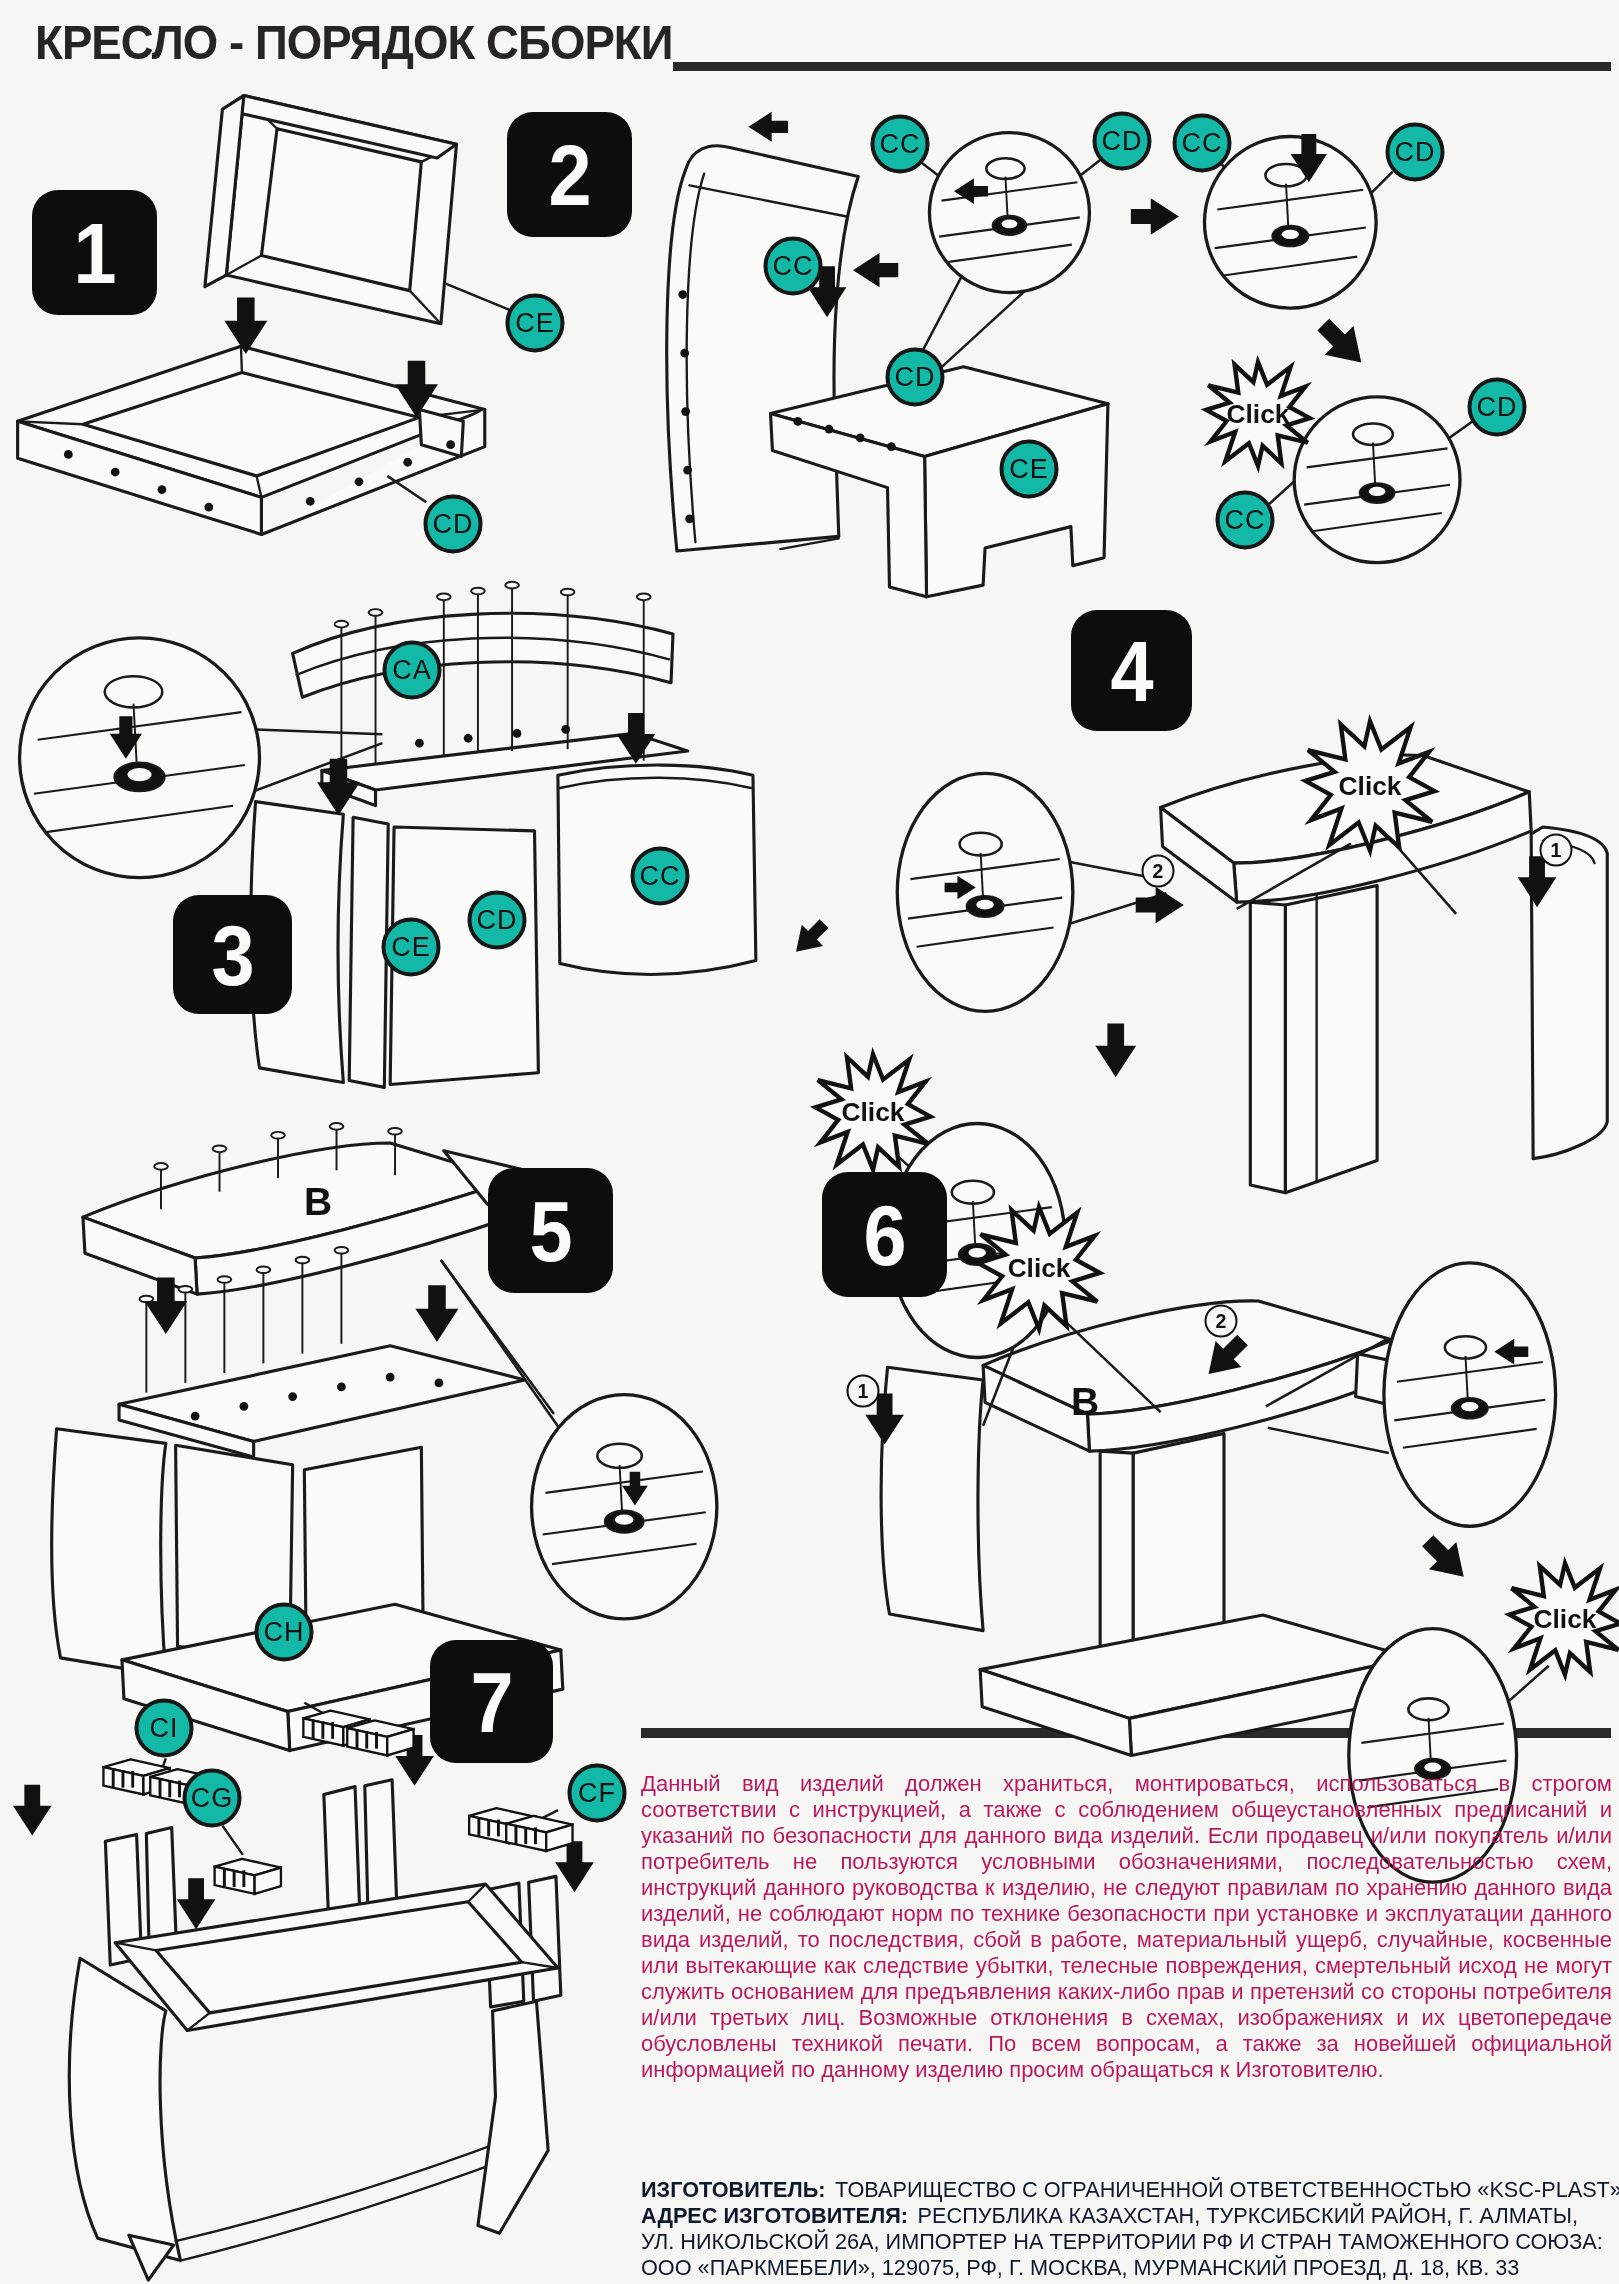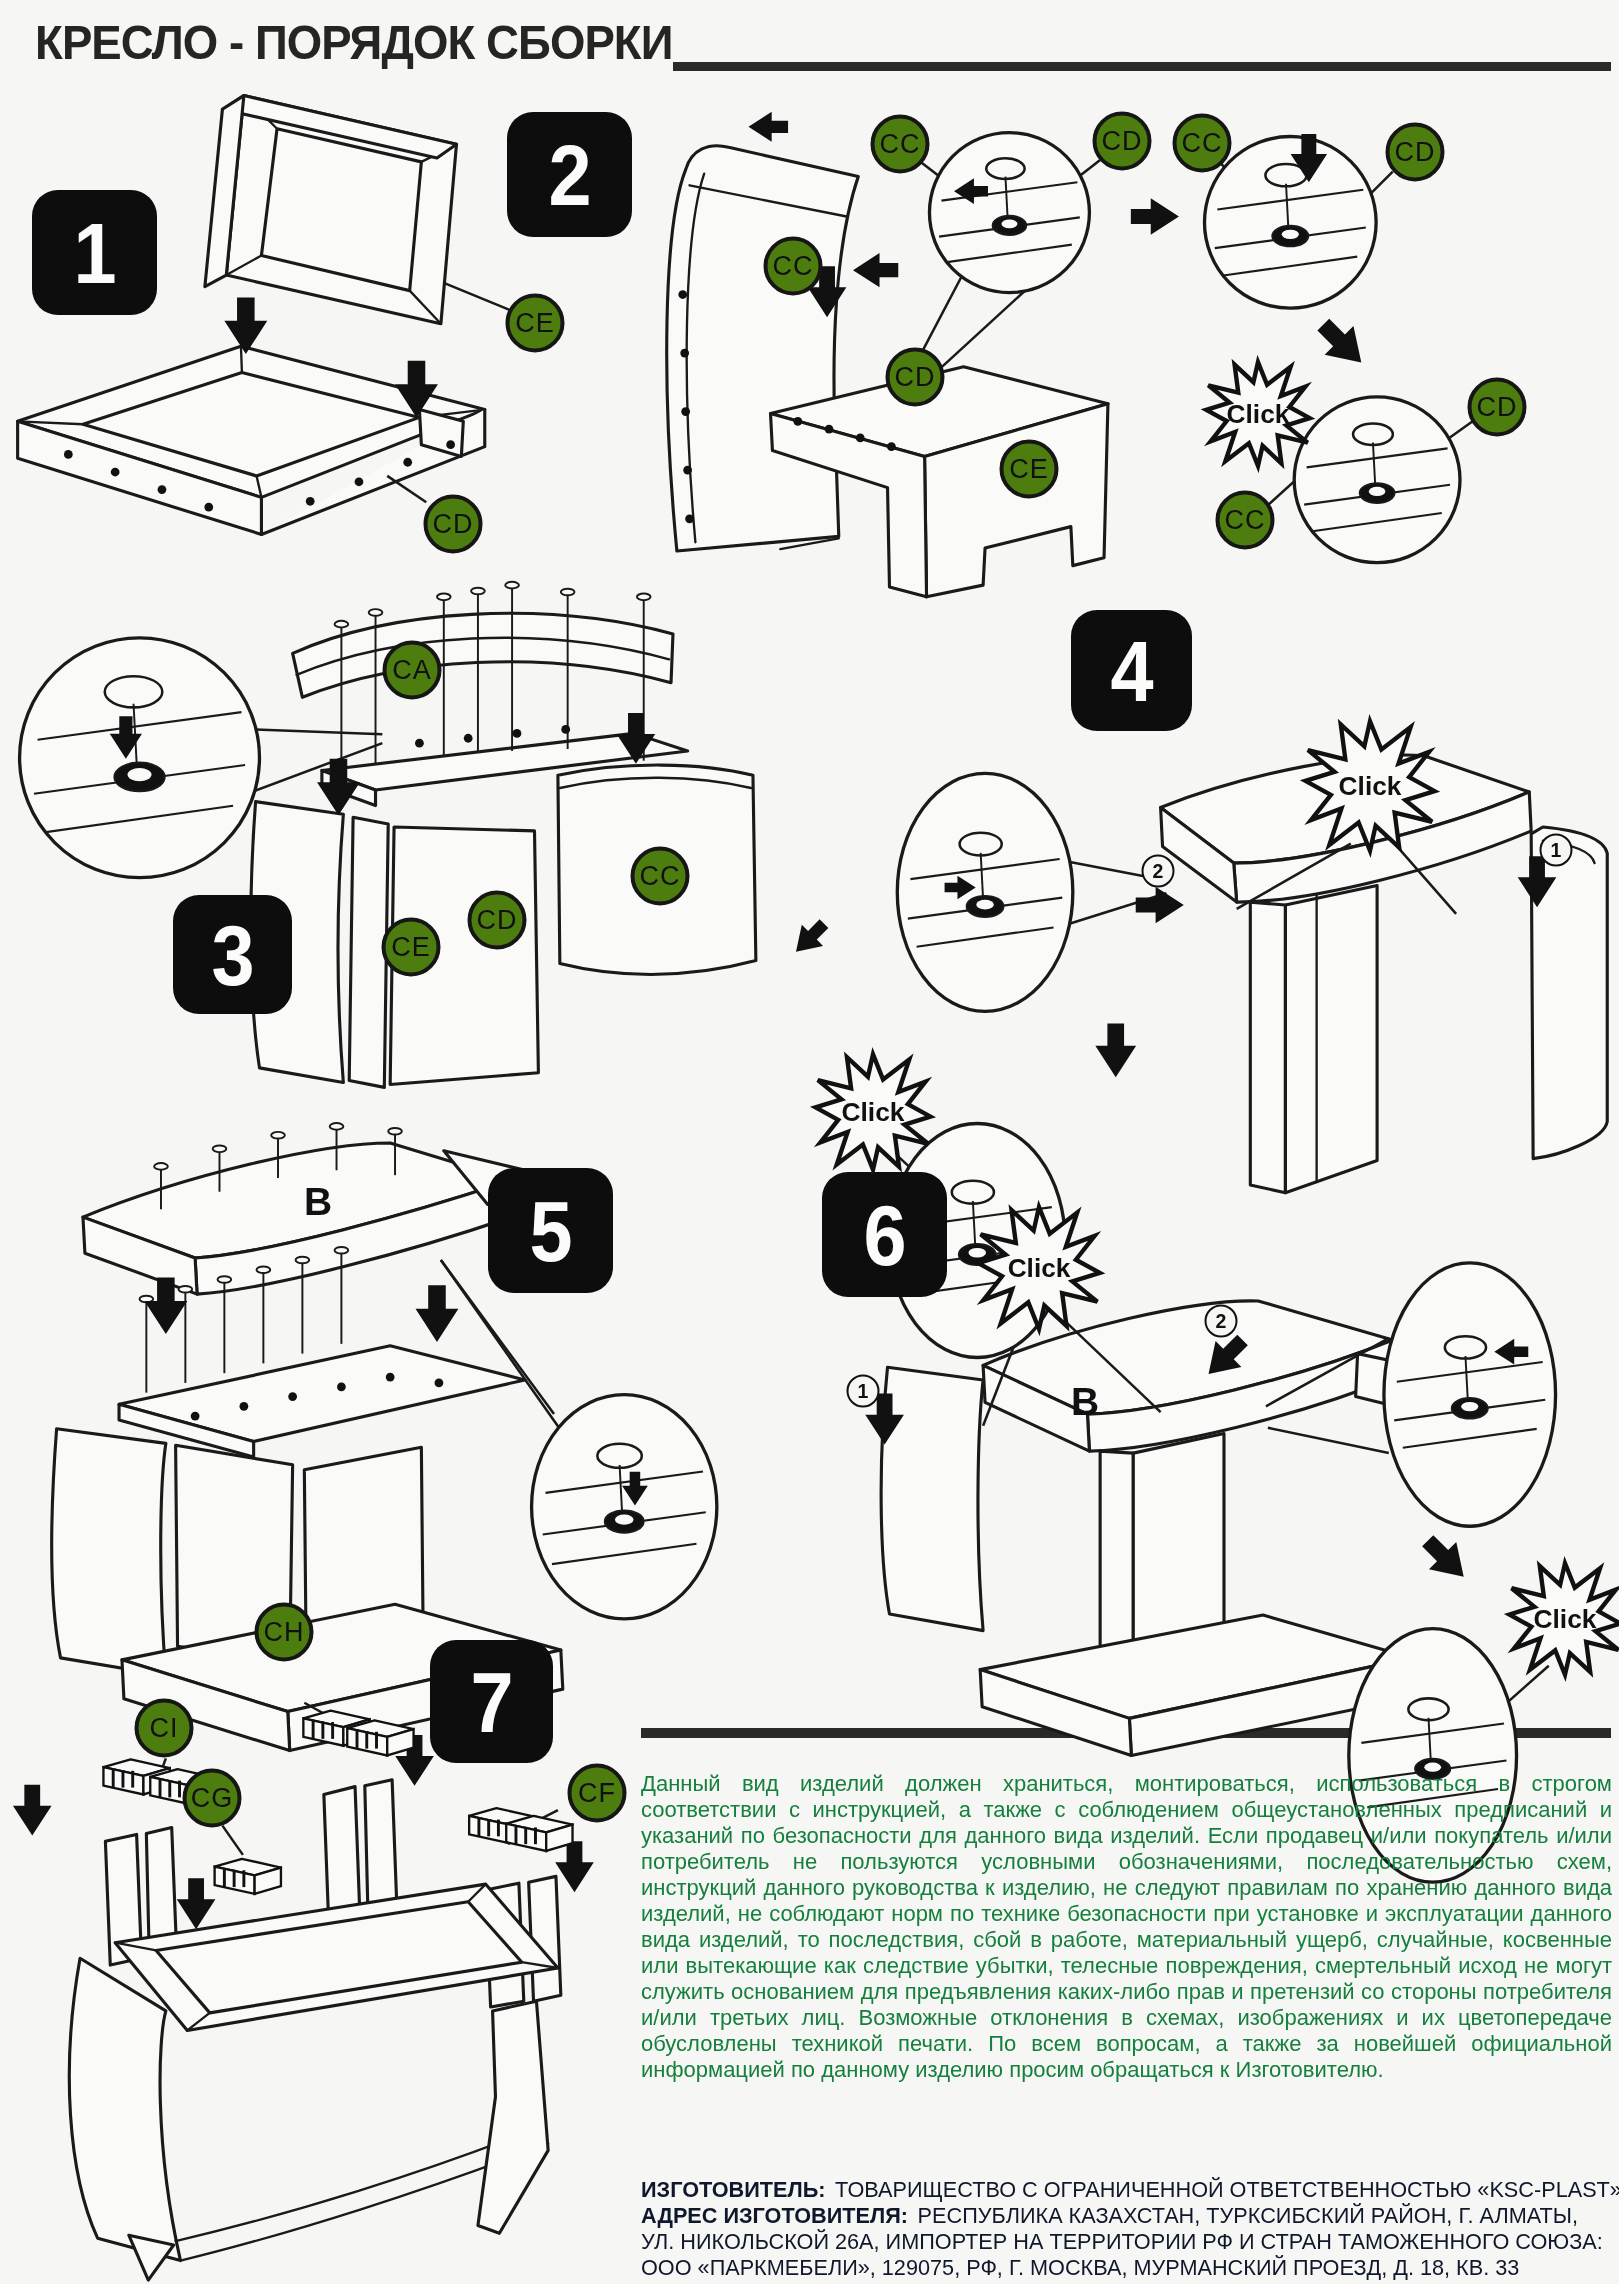--- a/index.html
+++ b/index.html
@@ -23,38 +23,38 @@
   .sketch-line{stroke:#1a1a1a;stroke-width:2.4;fill:none;stroke-linecap:round;}
   
   .badge{
     position:absolute;background:#0d0d0d;border-radius:26px;
     display:flex;align-items:center;justify-content:center;
     color:#fbfbfa;font-weight:bold;
   }
   .badge span{font-size:86px;line-height:1;transform:scaleX(.9);}
   .callout{
     position:absolute;transform:translate(-50%,-50%);
-    background:#4d7c0f;border:4.9px solid #161616;border-radius:50%;
+    background:#14b8a6;border:4.9px solid #161616;border-radius:50%;
     display:flex;align-items:center;justify-content:center;
     font-size:27px;letter-spacing:1px;color:#111;
   }
   .circnum{
     position:absolute;transform:translate(-50%,-50%);
     width:29px;height:29px;border:2.9px solid #111;border-radius:50%;
     background:#f6f6f4;display:flex;align-items:center;justify-content:center;
     font-size:19.5px;font-weight:bold;color:#111;
   }
   .blabel{position:absolute;transform:translate(-50%,-50%);font-size:39px;font-weight:bold;color:#111;}
   .clickburst{position:absolute;transform:translate(-50%,-50%);overflow:visible;}
   .clickburst polygon{fill:#fafaf8;stroke:#111;stroke-width:4.5;stroke-linejoin:miter;}
   .clickburst text{font-family:"Liberation Sans",sans-serif;font-weight:bold;font-size:27px;fill:#111;}
   
   #legal-paragraph{
     position:absolute;left:641px;top:1771px;width:971px;margin:0;
-    font-size:22px;line-height:26px;text-align:justify;color:#15803d;
+    font-size:22px;line-height:26px;text-align:justify;color:#be185d;
   }
   #manufacturer{
     position:absolute;left:641px;top:2177px;width:975px;
     font-size:22px;line-height:26px;color:#0f172a;
   }
   #manufacturer .mfr-line b{margin-right:9.8px;}
   #manufacturer .mfr-line{white-space:nowrap;transform:scaleX(.985);transform-origin:left;}
 </style>
 </head>
 <body>

